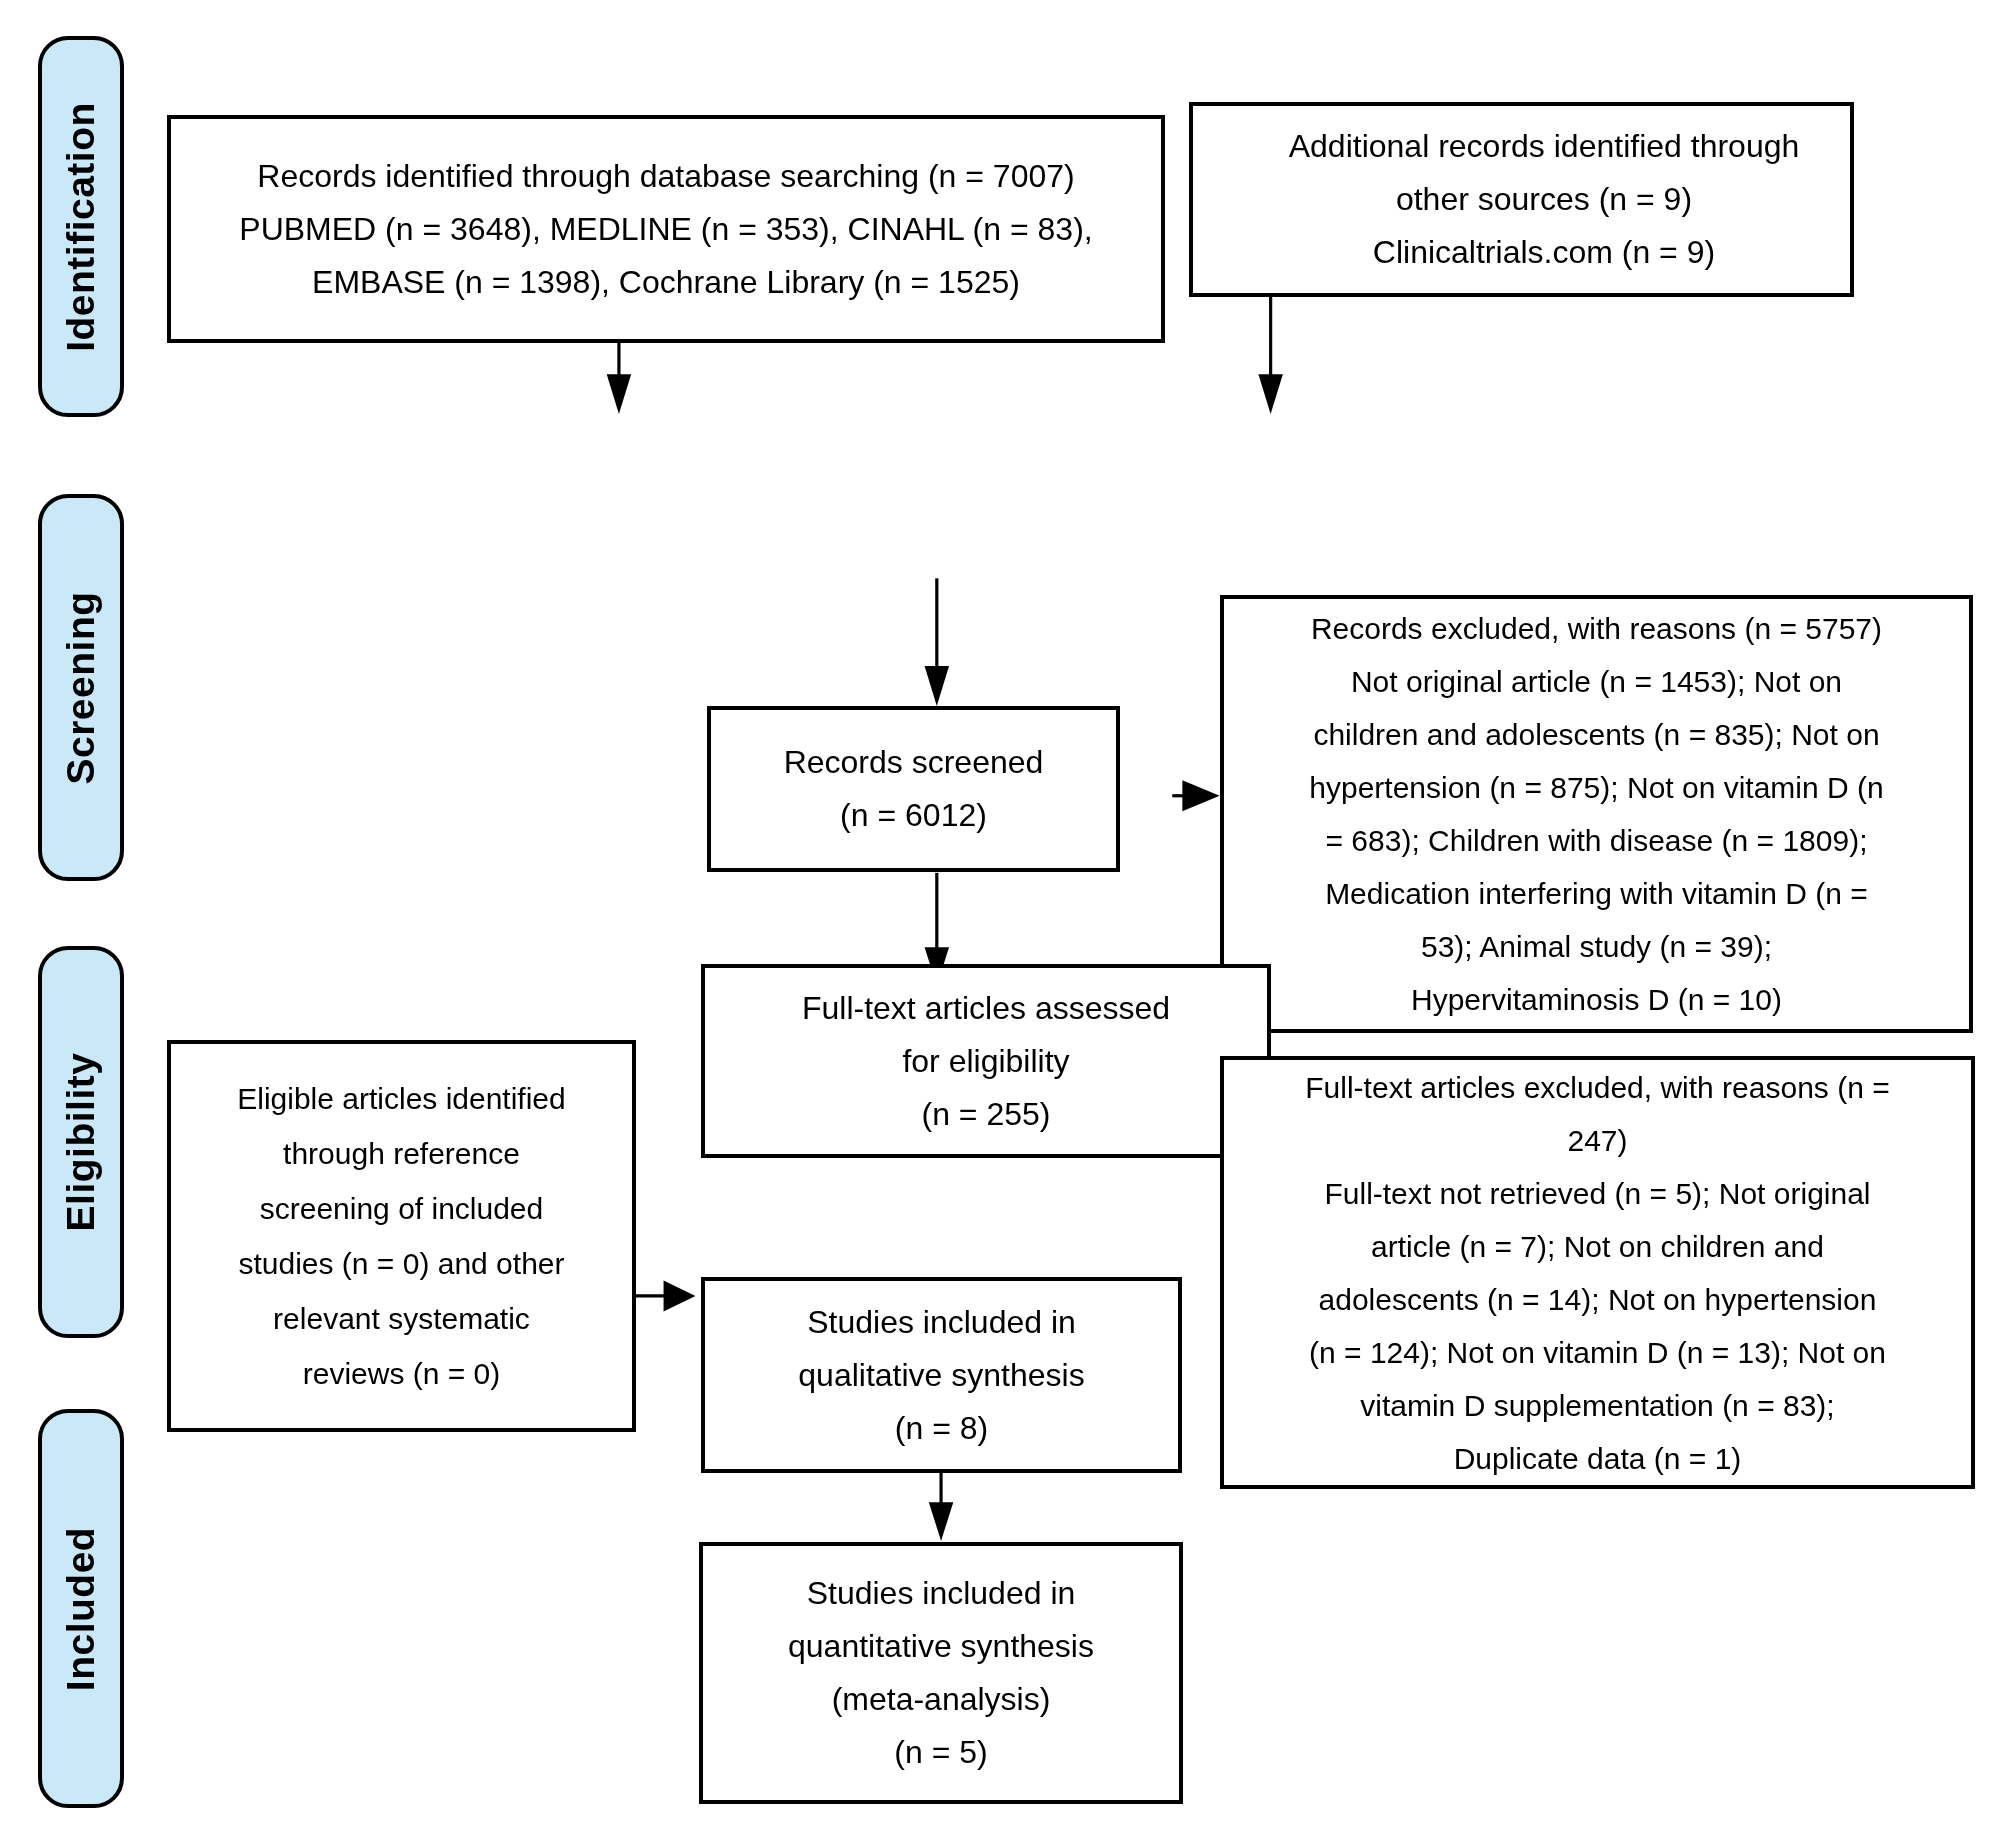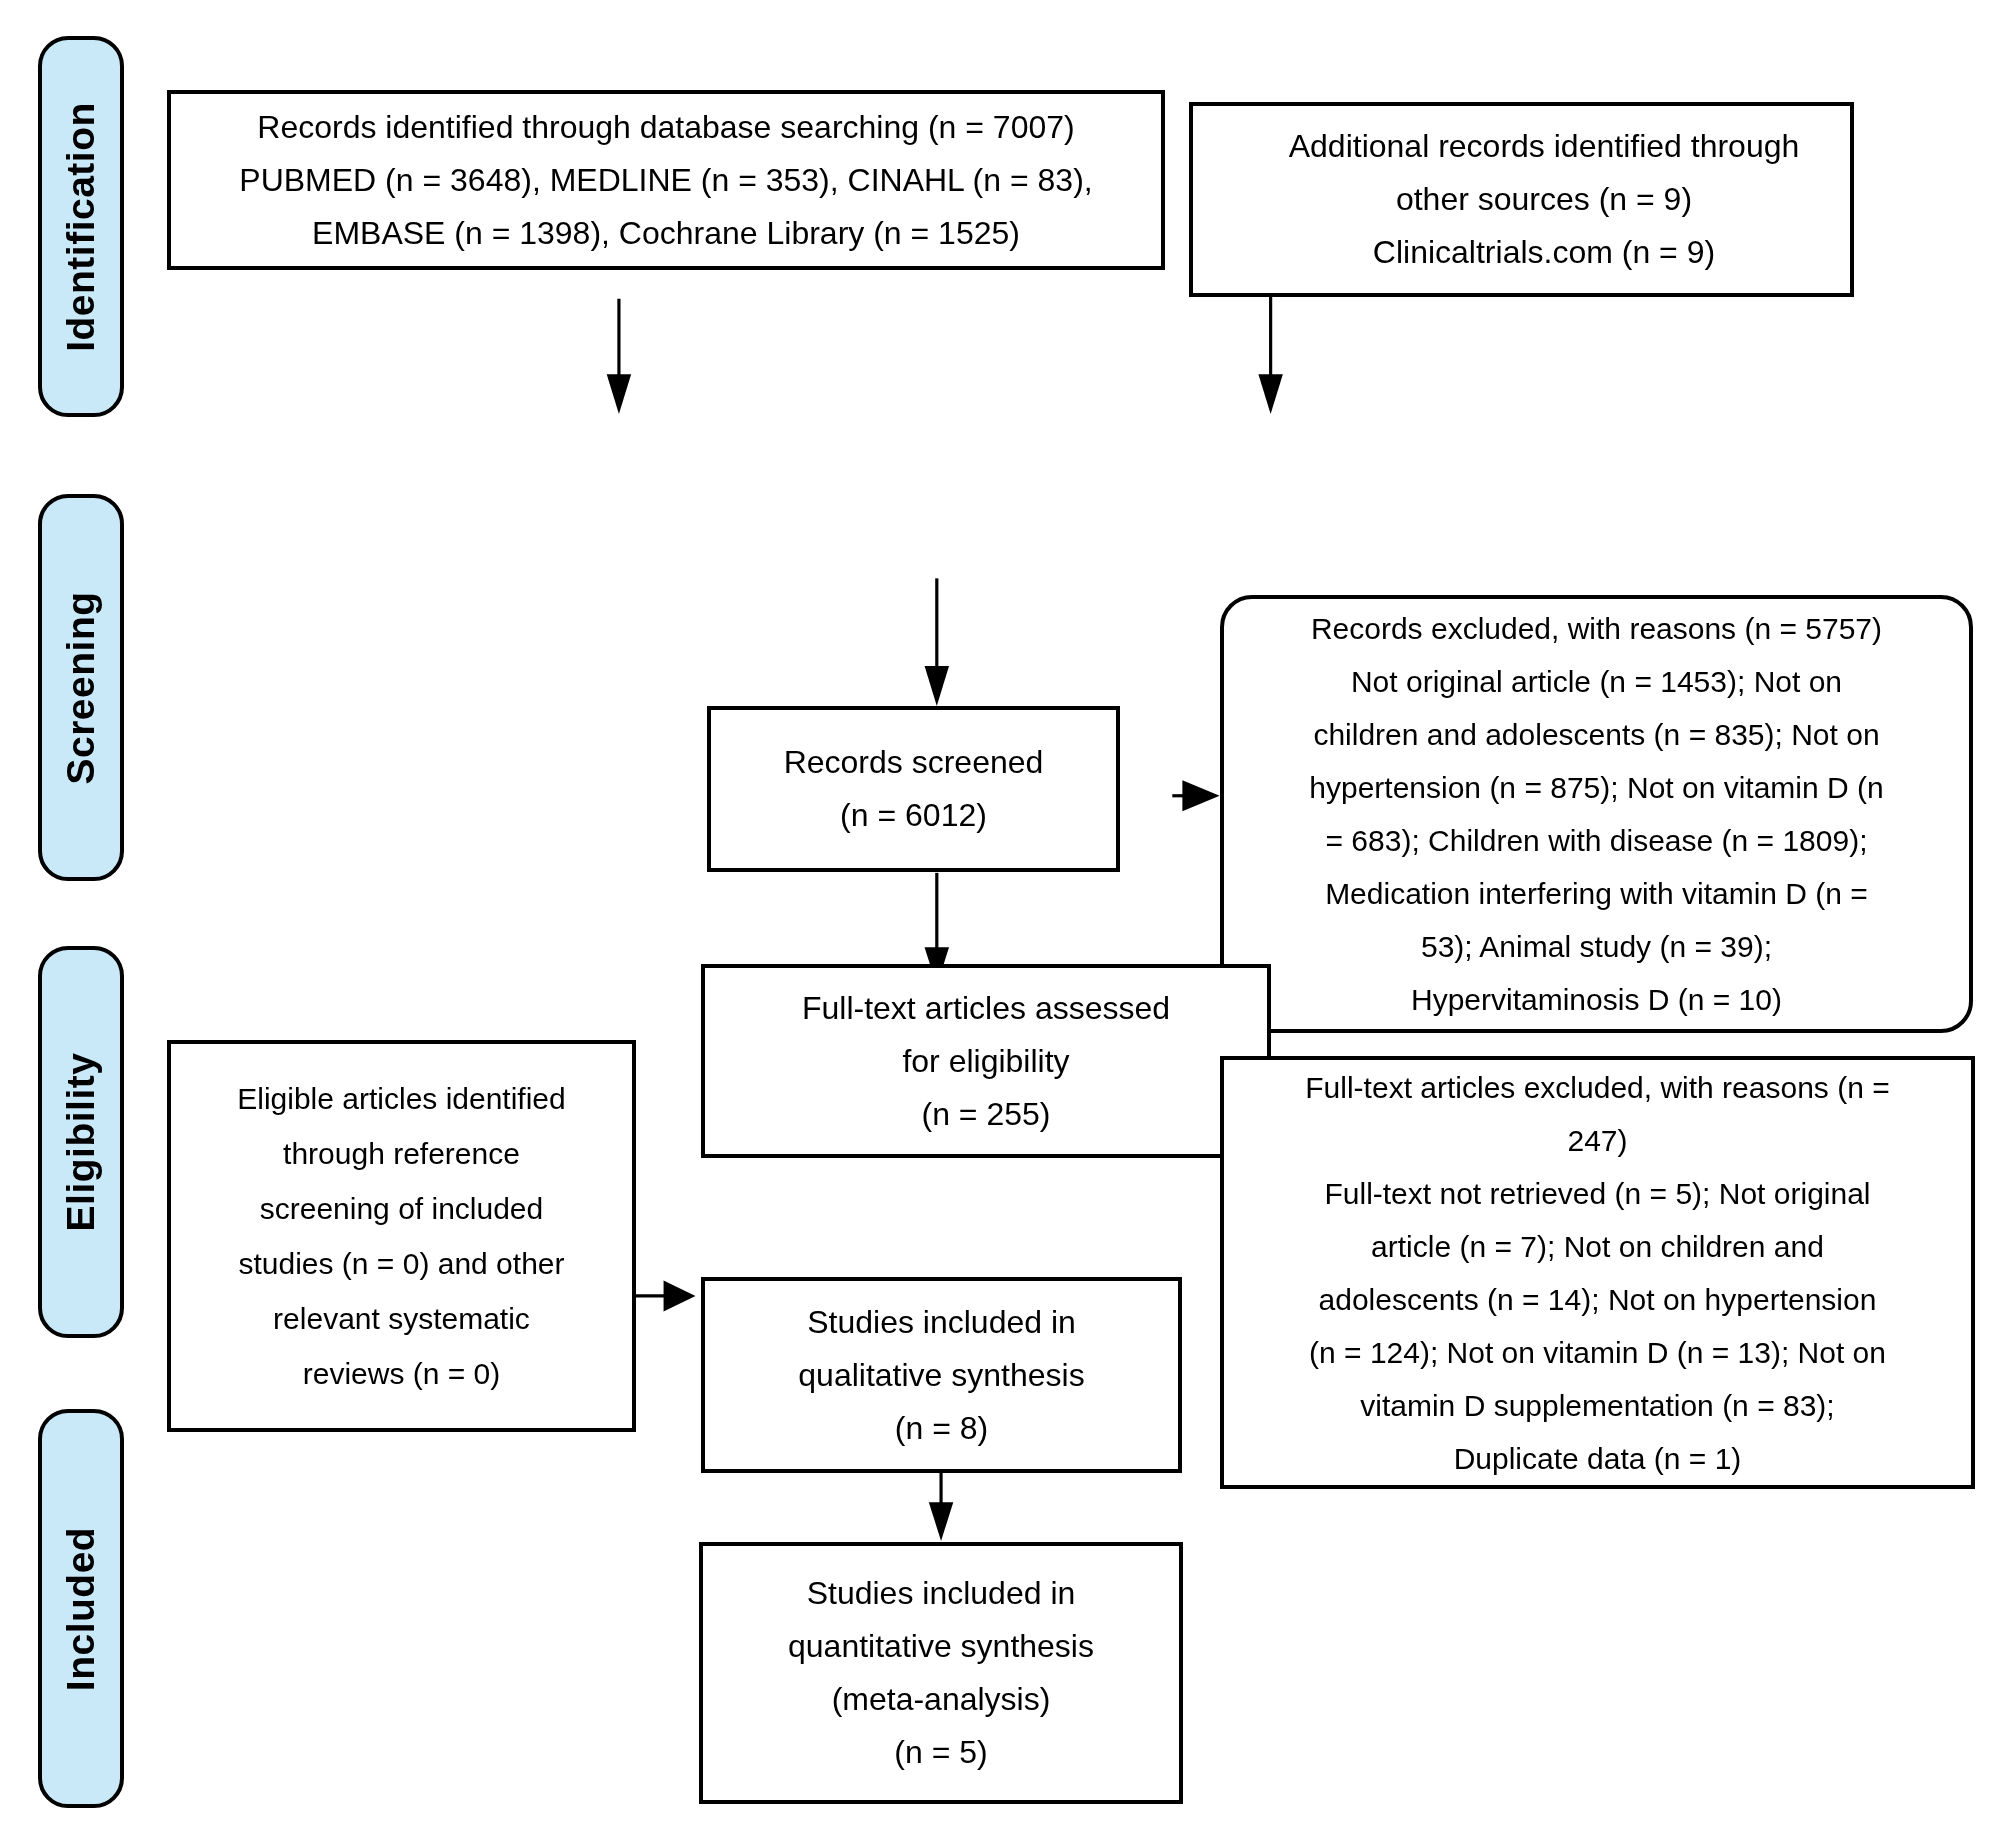--- a/index.html
+++ b/index.html
@@ -49,25 +49,25 @@
   .box.small .txt{font-size:30px;line-height:53px;}
   .box.medium .txt{font-size:30px;line-height:55px;}
 
   
   #stage-identification{top:36px;height:381px;}
   #stage-screening{top:494px;height:387px;}
   #stage-eligibility{top:946px;height:392px;}
   #stage-included{top:1409px;height:399px;}
 
   
-  #box-db-search{left:167px;top:90px;width:998px;height:180px;}
+  #box-db-search{left:167px;top:115px;width:998px;height:228px;}
   #box-other-sources{left:1189px;top:102px;width:665px;height:195px;padding-left:45px;}
   #box-duplicates{left:547px;top:414px;width:786px;height:164px;}
   #box-screened{left:707px;top:706px;width:413px;height:166px;}
-  #box-records-excluded{left:1220px;top:595px;width:753px;height:438px;border-radius:32px;}
+  #box-records-excluded{left:1220px;top:595px;width:753px;height:438px;}
   #box-fulltext-assessed{left:701px;top:964px;width:570px;height:194px;}
   #box-fulltext-excluded{left:1220px;top:1056px;width:755px;height:433px;}
   #box-reference-screening{left:167px;top:1040px;width:469px;height:392px;}
   #box-qualitative{left:701px;top:1277px;width:481px;height:196px;}
   #box-quantitative{left:699px;top:1542px;width:484px;height:262px;}
 
   svg line{stroke:var(--line-color);stroke-width:6;}
   svg polygon{fill:var(--line-color);}
 </style>
 </head>

